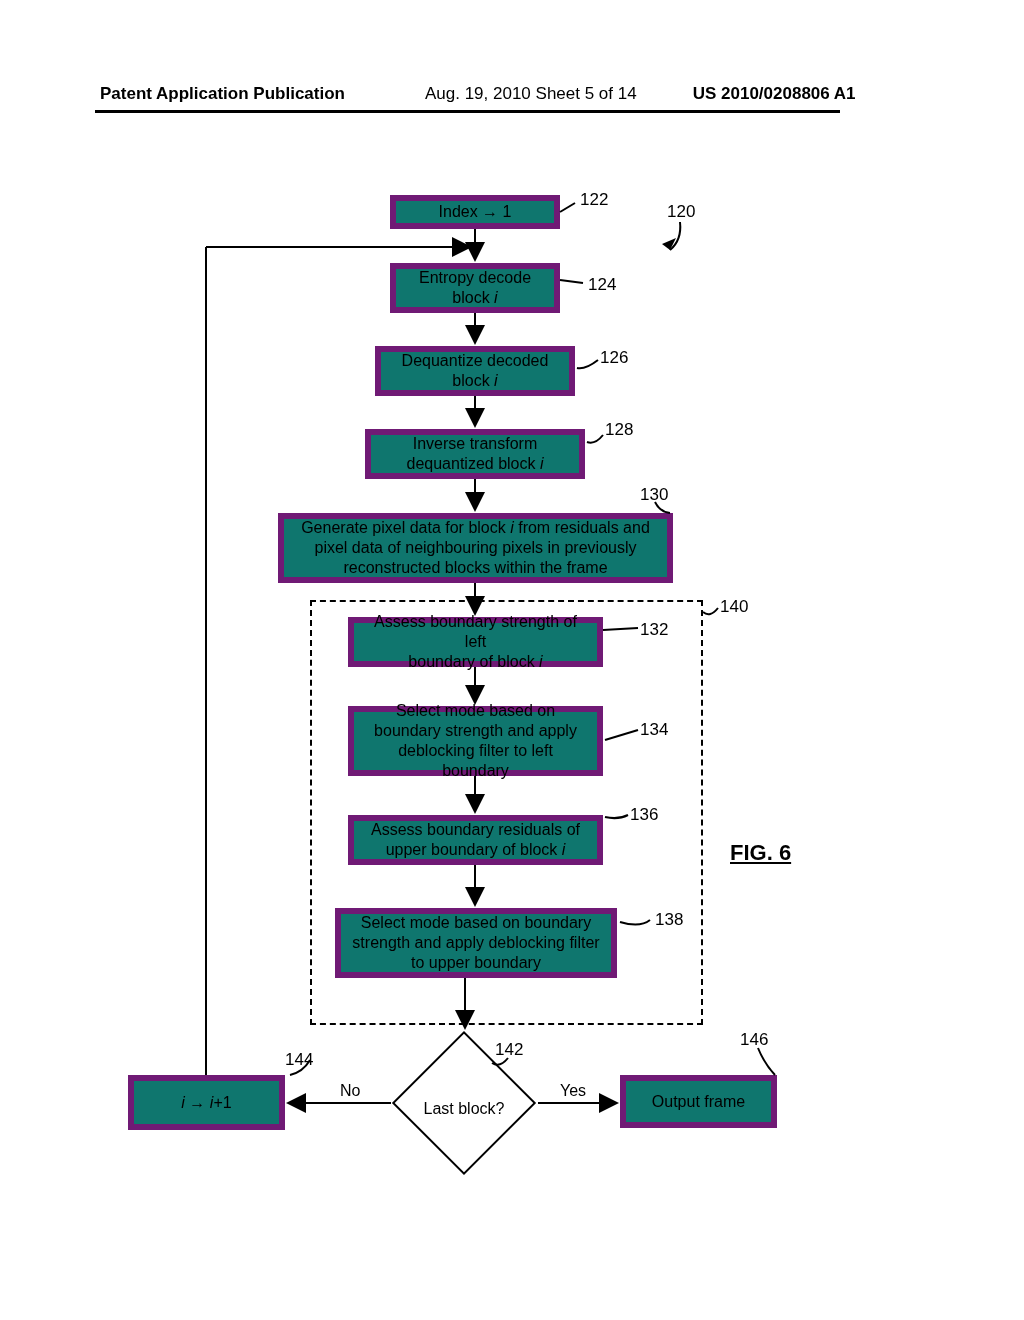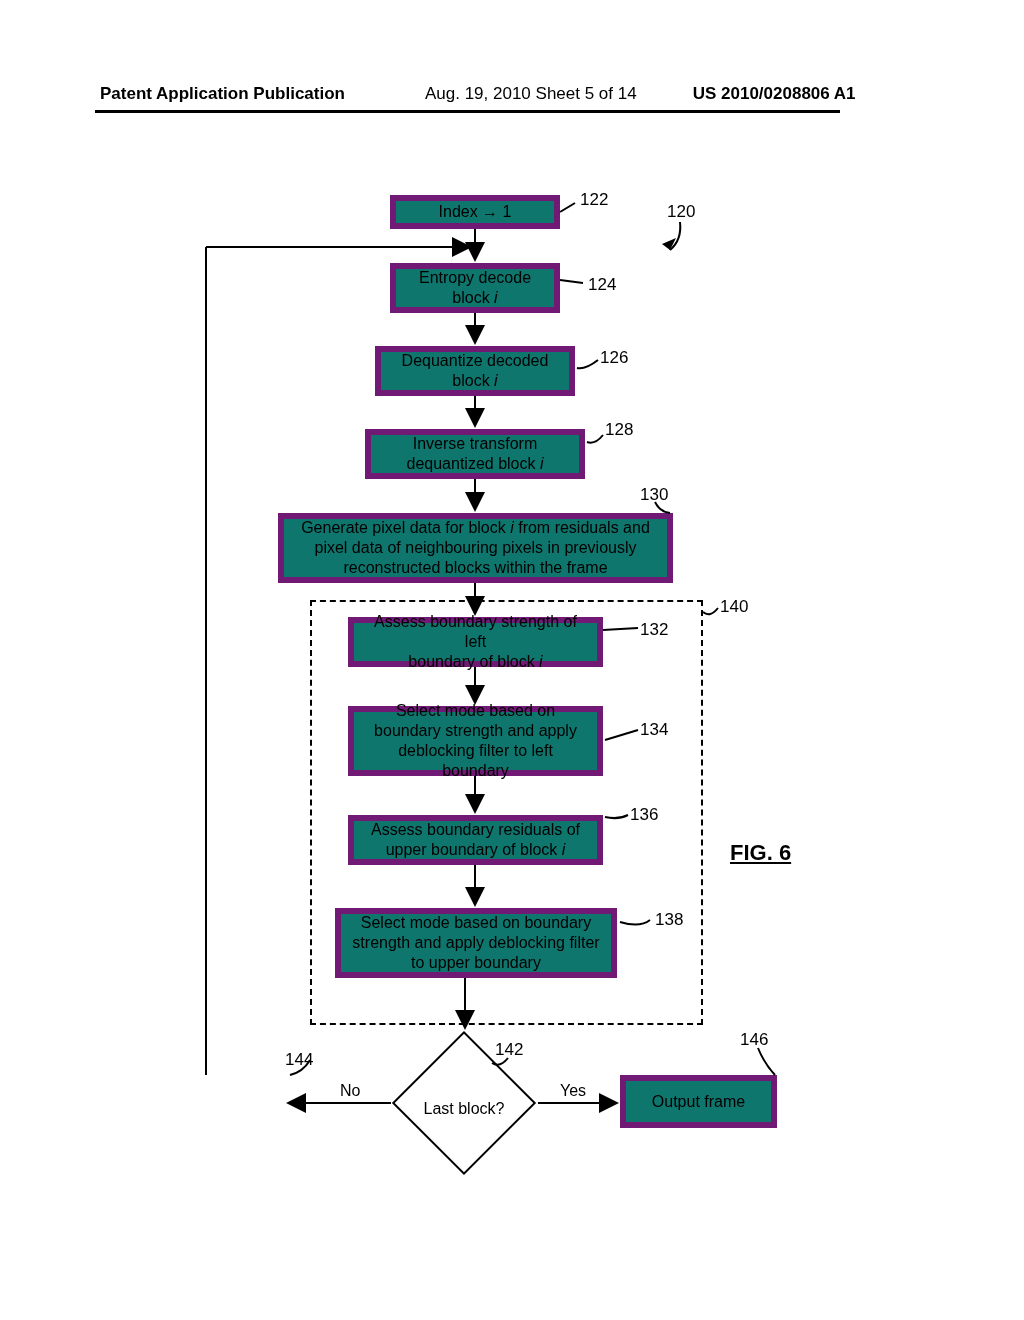--- a/index.html
+++ b/index.html
@@ -198,20 +198,25 @@
     <path d="M 650 920 Q 640 928 620 922" stroke="#000" stroke-width="2" fill="none"></path>
   </svg>
 
   <div class="diamond" style="left:413px; top:1052px; width:102px; height:102px;"></div>
   <div class="diamond-text" style="left:464px; top:1109px;">Last block?</div>
   <div class="ref" style="left:495px; top:1040px;">142</div>
   <svg width="1024" height="1320">
     <path d="M 508 1058 Q 500 1068 492 1063" stroke="#000" stroke-width="2" fill="none"></path>
   </svg>
 
+  <div class="box" style="left:128px; top:1075px; width:157px; height:55px;">
+    <div>
+      <span class="italic">i</span><span> → </span><span class="italic">i</span><span>+1</span>
+    </div>
+  </div>
   <div class="ref" style="left:285px; top:1050px;">144</div>
   <svg width="1024" height="1320">
     <path d="M 310 1060 Q 303 1072 290 1075" stroke="#000" stroke-width="2" fill="none"></path>
   </svg>
 
   <div class="box" style="left:620px; top:1075px; width:157px; height:53px;">
     <span>Output frame</span>
   </div>
   <div class="ref" style="left:740px; top:1030px;">146</div>
   <svg width="1024" height="1320">

